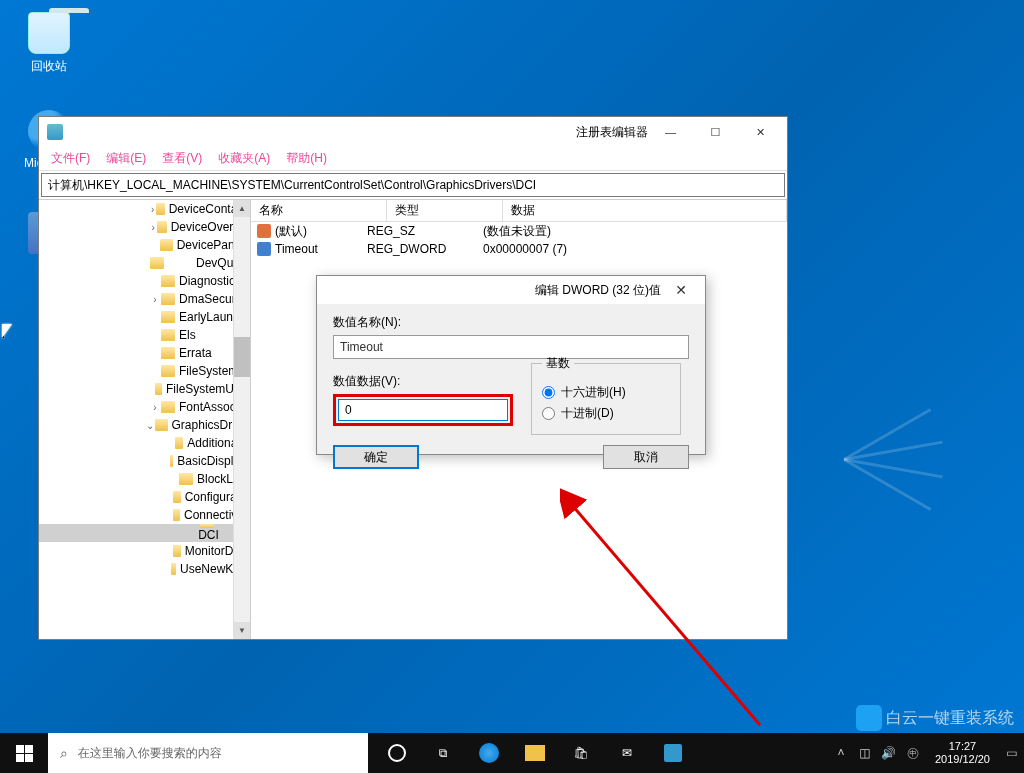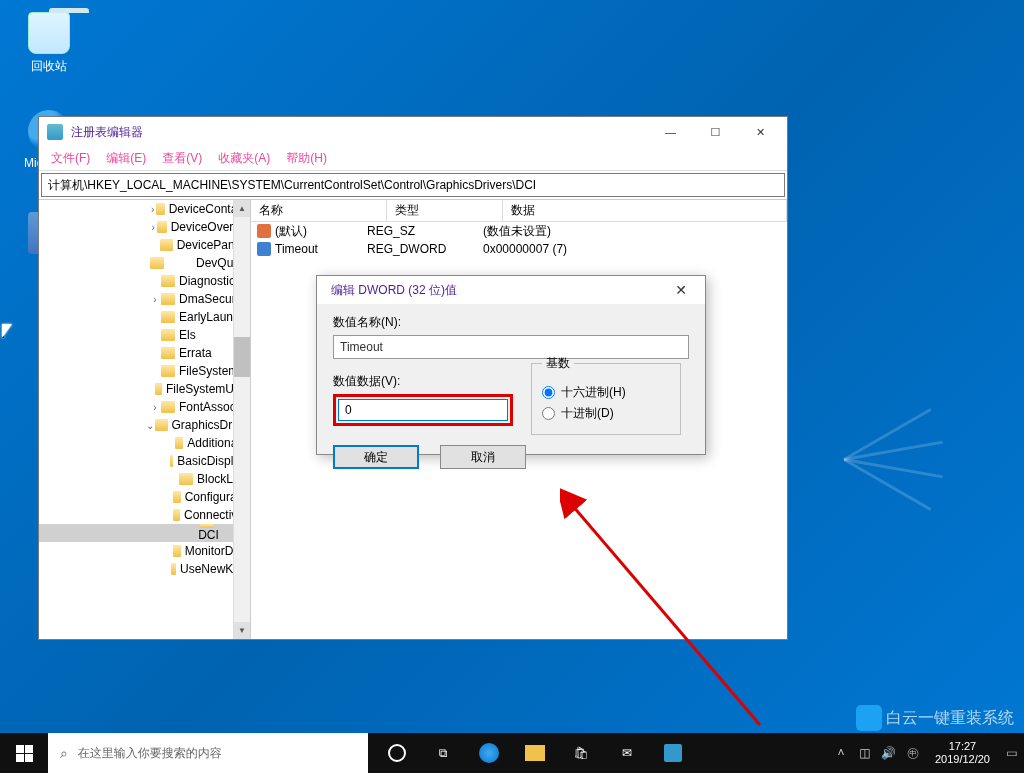--- a/index.html
+++ b/index.html
@@ -21,21 +21,21 @@
 .recycle .icn::before { content:''; position:absolute; top:-5px; width:100%; height:5px; background:#d0e8f0; border-radius: 3px 3px 0 0; }
 .edge { left: 14px; top: 110px; }
 .edge .icn { background: radial-gradient(circle at 30% 30%, #4ae 0 40%, #0078d4 60%); border-radius: 50%; position: relative; }
 .pc { left: 14px; top: 212px; }
 .pc .icn { background: linear-gradient(#5b9bd5, #4472c4); border-radius: 4px; }
 
 
 .window { position: absolute; left: 38px; top: 116px; width: 750px; height: 524px; background: #fff; border: 1px solid #7a7a7a; display: flex; flex-direction: column; }
 .titlebar { height: 30px; display:flex; align-items:center; padding: 0 4px 0 8px; background: #fff; }
 .titlebar .app-icon { width:16px; height:16px; margin-right:8px; background: linear-gradient(#6bc,#39c); border-radius:2px; }
-.titlebar .title { font-size: 12px; color:#4c1d95; flex: 1; }
+.titlebar .title { font-size: 12px; color:#000000; flex: 1; text-align: right; }
 .winbtns { display:flex; }
 .winbtn { width: 45px; height:28px; display:flex; align-items:center; justify-content:center; font-size:11px; color:#333; }
 .menubar { height: 24px; display:flex; align-items:center; padding: 0 4px; font-size: 12px; color:#ec4899; border-bottom:1px solid #e0e0e0; }
 .menubar span { padding: 2px 8px; }
 .addressbar { height: 24px; border: 1px solid #7a7a7a; margin: 2px; padding: 2px 6px; font-size: 12px; display:flex; align-items:center; }
 
 .content { flex: 1; display:flex; border-top:1px solid #ccc; overflow:hidden; }
 .tree { width: 212px; border-right:1px solid #ccc; font-size:12px; overflow:hidden; position:relative; }
 .tree-inner { position:absolute; left:0; top:0; right:0; }
 .tree ul { list-style:none; }
@@ -69,21 +69,21 @@
 .dialog .name-input { width:100%; height:24px; border:1px solid #999; background:#fff; padding: 0 6px; font-size:12px; color:#333; }
 .dialog .row2 { display:flex; margin-top:14px; align-items:flex-start; }
 .dialog .data-block { width: 180px; }
 .dialog .data-input-wrap { border:3px solid #d00; padding:2px; }
 .dialog .data-input { width:100%; height:22px; border:1px solid #0078d4; padding:0 6px; font-size:12px; background:#fff; }
 .dialog .radix-block { margin-left: 18px; }
 .dialog .radix-group { border:1px solid #c0c0c0; padding:8px 10px; width:150px; margin-top: -18px; }
 .dialog .radix-group legend { padding:0 4px; font-size:12px; }
 .dialog label.radio { display:flex; align-items:center; margin:4px 0; font-size:12px; }
 .dialog input[type=radio] { margin-right:6px; }
-.dialog .buttons { display:flex; justify-content:flex-start; gap:21px; padding: 0 16px 12px; }
+.dialog .buttons { display:flex; justify-content:space-between; gap:21px; padding: 0 16px 12px; }
 .dialog .btn { width:86px; height:24px; border:1px solid #888; background:#e1e1e1; font-size:12px; display:flex; align-items:center; justify-content:center; }
 .dialog .btn.primary { border:2px solid #0078d4; }
 
 
 .arrow-svg { position:absolute; left: 560px; top: 485px; pointer-events:none; }
 
 
 .taskbar { position:absolute; left:0; bottom:0; width:100%; height:40px; background:#101010; display:flex; align-items:center; color:#fff; font-size:12px; }
 .start { width:48px; height:40px; display:flex; align-items:center; justify-content:center; }
 .winlogo { width:17px; height:17px; display:grid; grid-template: 1fr 1fr / 1fr 1fr; gap:1px; }

